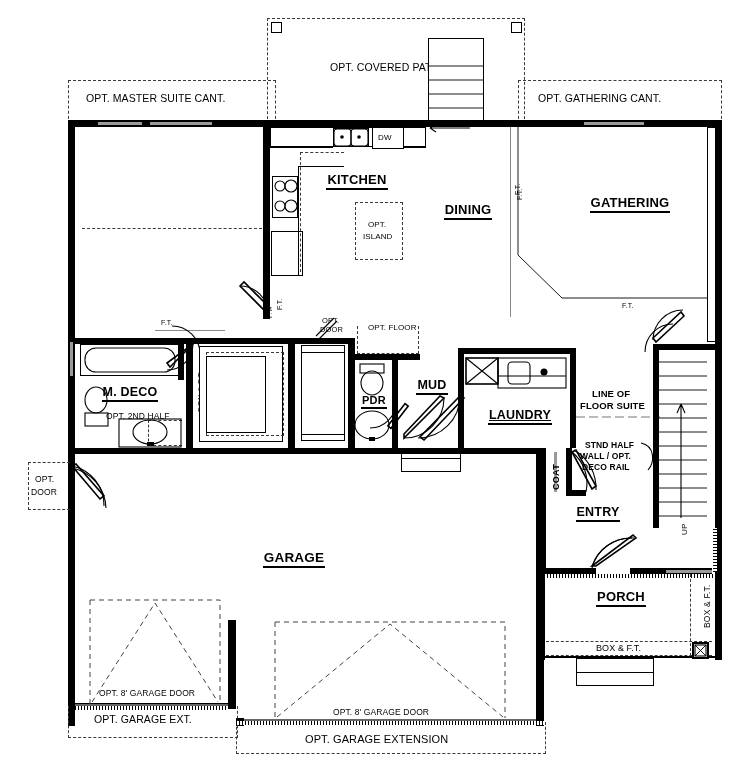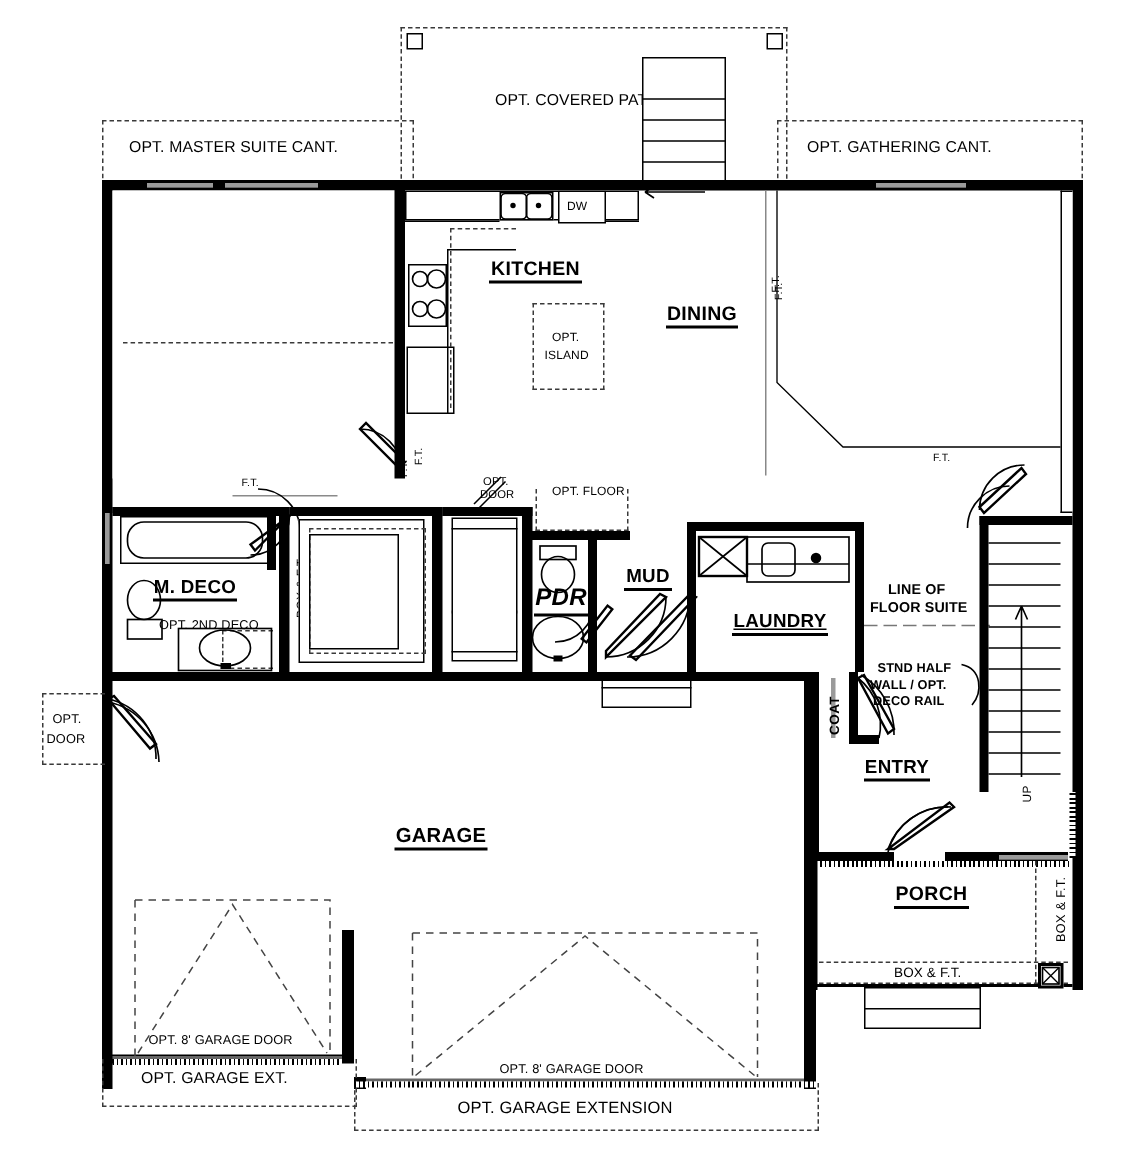--- a/index.html
+++ b/index.html
@@ -129,20 +129,23 @@
   <div class="dash" style="left:355px;top:202px;width:48px;height:58px;"></div>
   <div class="note" style="left:368px;top:220px;font-size:8px;">OPT.</div>
   <div class="note" style="left:363px;top:232px;font-size:8px;">ISLAND</div>
 
   <div class="room" style="left:418px;top:200px;width:100px;">
     <span class="rname" style="font-size:13px;">DINING</span>
   </div>
   <div class="thin" style="left:510px;top:127px;width:1px;height:190px;background:#888;"></div>
   <div class="ftv" style="left:516px;top:200px;">F.T.</div>
 
+  <div class="room" style="left:560px;top:193px;width:140px;">
+    <span class="rname" style="font-size:13px;">GATHERING</span>
+  </div>
   <svg width="747" height="768">
     <path class="fxthin" stroke="#8a8a8a" d="M518 127 V255 L562 298 H707"></path>
   </svg>
   <div class="ftv" style="left:514px;top:195px;">F.T.</div>
   <div class="ft" style="left:622px;top:302px;">F.T.</div>
 
   <div class="w" style="left:68px;top:338px;width:7px;height:4px;"></div>
   <div class="w" style="left:75px;top:338px;width:118px;height:6px;"></div>
   <div class="thin" style="left:155px;top:330px;width:70px;height:1px;background:#8a8a8a;"></div>
   <div class="ft" style="left:161px;top:319px;">F.T.</div>
@@ -155,21 +158,21 @@
 
   <div class="wall" style="left:80px;top:344px;width:100px;height:32px;"></div>
   <svg width="747" height="768">
     <rect class="fx" x="85" y="348" width="90" height="24" rx="11"></rect>
   </svg>
   <div class="w" style="left:178px;top:340px;width:6px;height:40px;"></div>
 
   <div class="room" style="left:78px;top:382px;width:104px;">
     <span class="rname" style="font-size:12.5px;">M. DECO</span>
   </div>
-  <div class="note" style="left:106px;top:411px;font-size:8.5px;">OPT. 2ND DECO</div>
+  <div class="note" style="left:106px;top:411px;font-size:8.5px;">OPT. 2ND HALF</div>
   <div class="dash" style="left:148px;top:420px;width:34px;height:26px;border-right:none;"></div>
 
   <svg width="747" height="768">
     <ellipse class="fx" cx="96" cy="400" rx="11" ry="13"></ellipse>
     <rect class="fx" x="85" y="413" width="23" height="13"></rect>
     <rect class="fx" x="119" y="419" width="62" height="28"></rect>
     <ellipse class="fx" cx="150" cy="432" rx="17" ry="12"></ellipse>
     <rect x="147" y="442" width="7" height="4" fill="#000"></rect>
   </svg>
 
@@ -202,21 +205,21 @@
   <div class="note" style="left:320px;top:325px;font-size:7.5px;">DOOR</div>
   <svg width="747" height="768">
     <path class="fx" d="M316 336 L334 318"></path>
     <path class="fx" d="M319 339 L337 321"></path>
   </svg>
 
   <div class="w" style="left:348px;top:338px;width:6px;height:110px;"></div>
   <div class="w" style="left:392px;top:360px;width:6px;height:88px;"></div>
   <div class="w" style="left:354px;top:354px;width:44px;height:6px;"></div>
   <div class="room" style="left:352px;top:390px;width:44px;">
-    <span class="rname" style="font-size:16px;font-style:italic;">PDR</span>
+    <span class="rname" style="font-size:11px;">PDR</span>
   </div>
   <svg width="747" height="768">
     <rect class="fx" x="360" y="364" width="24" height="9"></rect>
     <ellipse class="fx" cx="372" cy="383" rx="11" ry="12"></ellipse>
     <ellipse class="fx" cx="372" cy="425" rx="17" ry="14"></ellipse>
     <rect x="369" y="437" width="6" height="4" fill="#000"></rect>
   </svg>
   <svg width="747" height="768">
     <path class="fx" d="M396 402 A26 26 0 0 1 370 428"></path>
     <path class="fx2" d="M396 402 L400 402 L400 430 L396 430 Z" transform="rotate(38 398 416)"></path>

